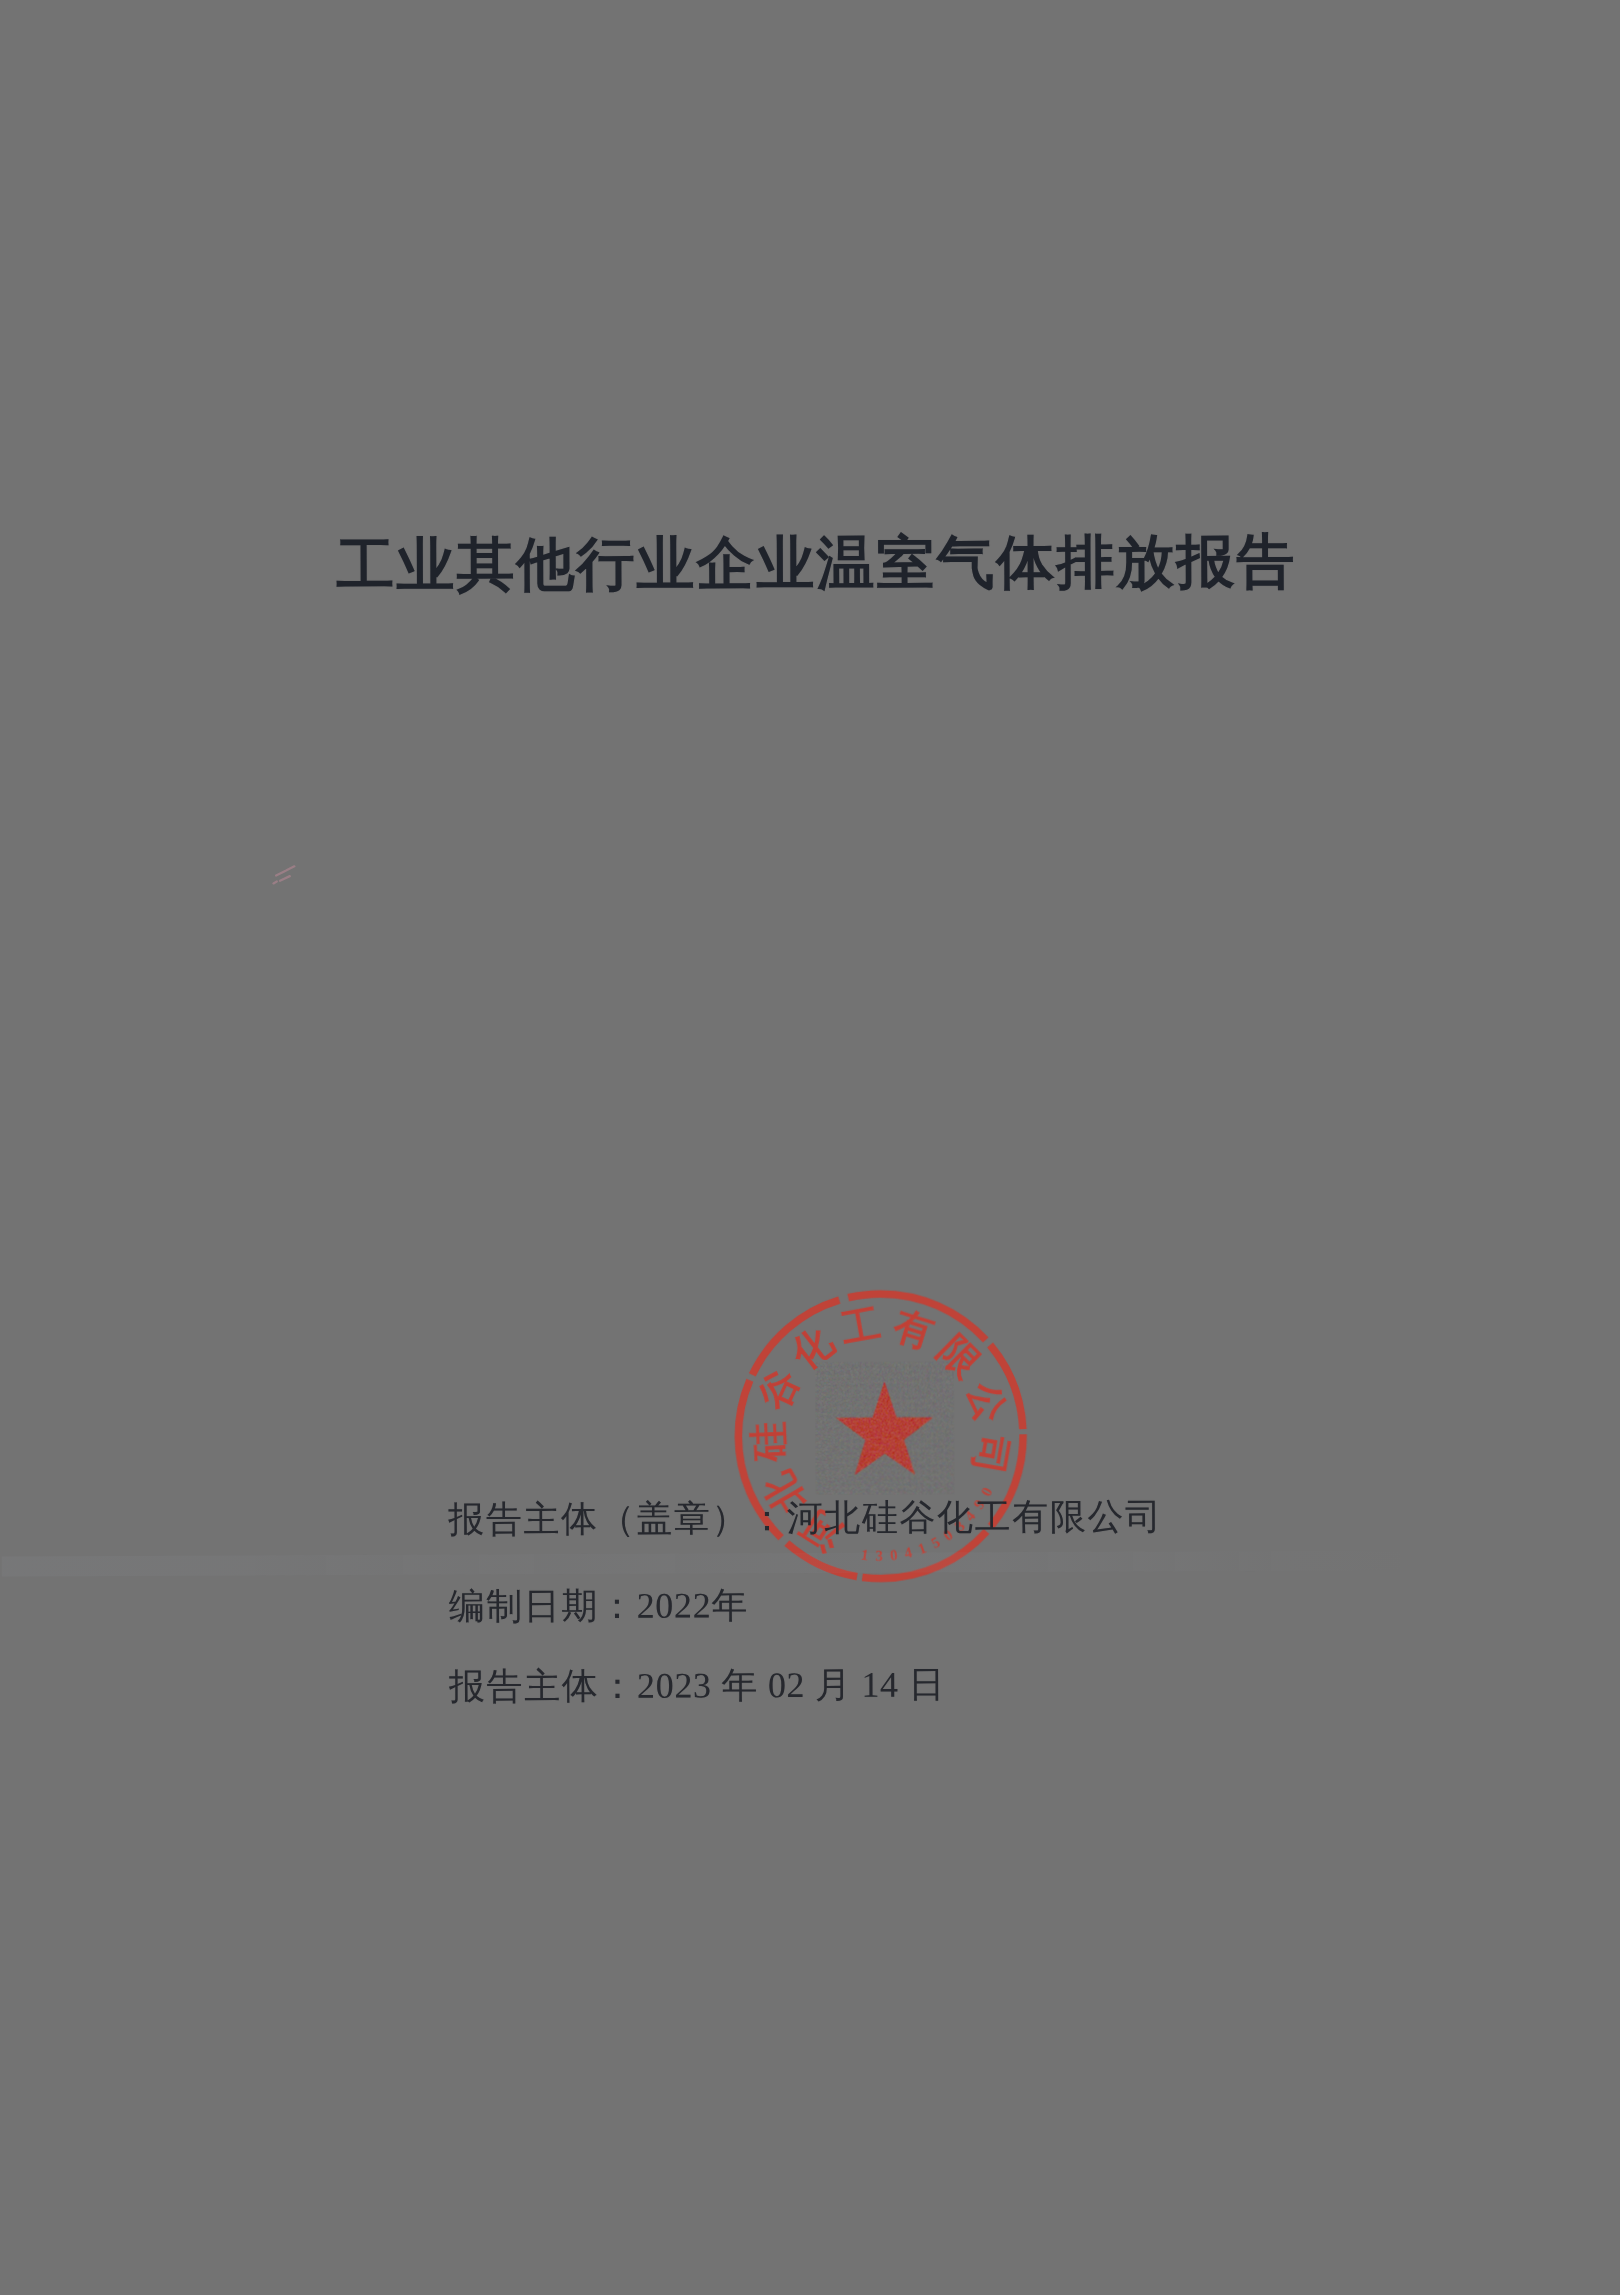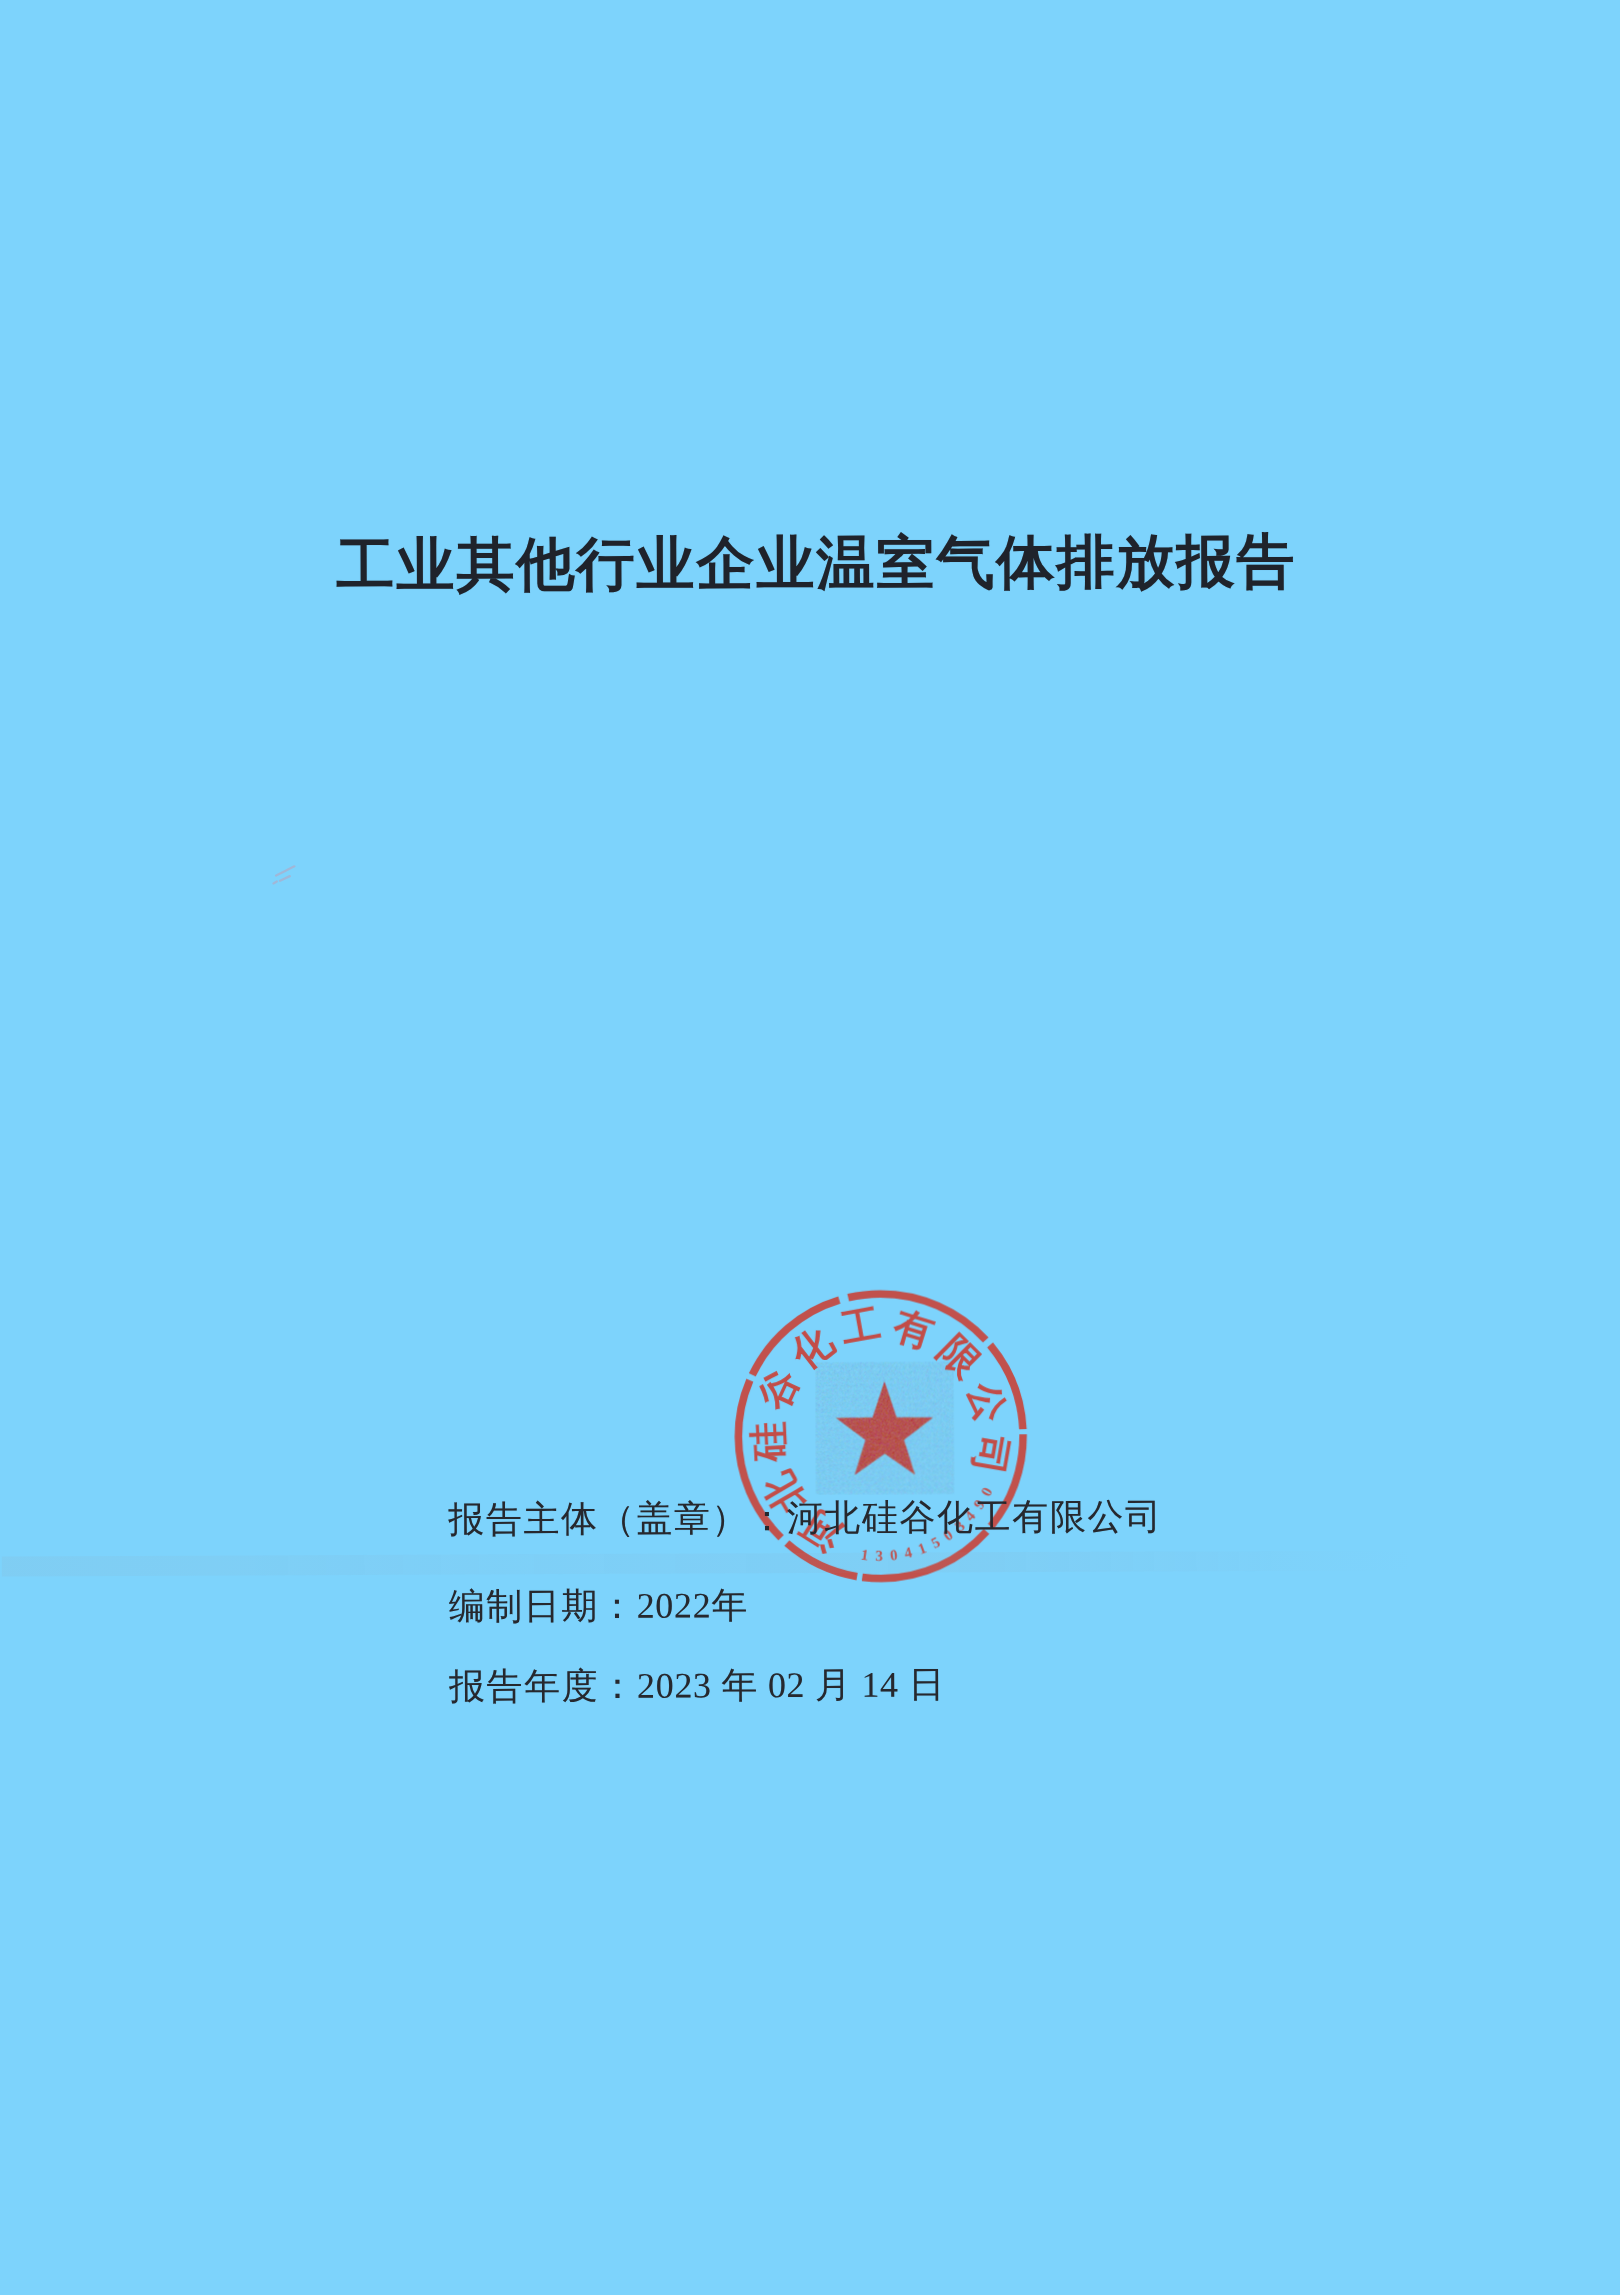--- a/index.html
+++ b/index.html
@@ -1,20 +1,20 @@
 <!DOCTYPE html>
 <html style="font-size:10.5px"><head>
 <meta charset="utf-8">
 <style>
   html,body{margin:0;padding:0;background:#ffffff;}
   .page{
     position:relative;
     width:1621px;
     height:2295px;
-    background:#7dd3fc;
+    background:#737373;
     overflow:hidden;
     font-family:"Liberation Serif","DejaVu Serif",serif;
   }
   .tilt{
     position:absolute;
     inset:0;
     transform:rotate(-0.25deg);
     transform-origin:50% 50%;
   }
   .doc-title{
@@ -156,21 +156,21 @@
 
     <div class="field f1">
       <span>报告主体（盖章）：</span><span>河北硅谷化工有限公司</span>
     </div>
 
     <div class="field f2">
       <span>编制日期：</span><span class="num">2022年</span>
     </div>
 
     <div class="field f3">
-      <span>报告年度：</span><span class="num">2023 年 02 月 14 日</span>
+      <span>报告主体：</span><span class="num">2023 年 02 月 14 日</span>
     </div>
 
     <div class="streak"></div>
     <svg class="squiggle" viewBox="0 0 70 52" aria-hidden="true">
       <g stroke="#d490a2" stroke-width="3.5" stroke-linecap="round" fill="none">
         <path d="M14,34 l14,-7"></path>
         <path d="M20,42 l15,-7"></path>
         <path d="M30,26 l12,-6"></path>
         <path d="M10,46 l5,-3"></path>
       </g>

